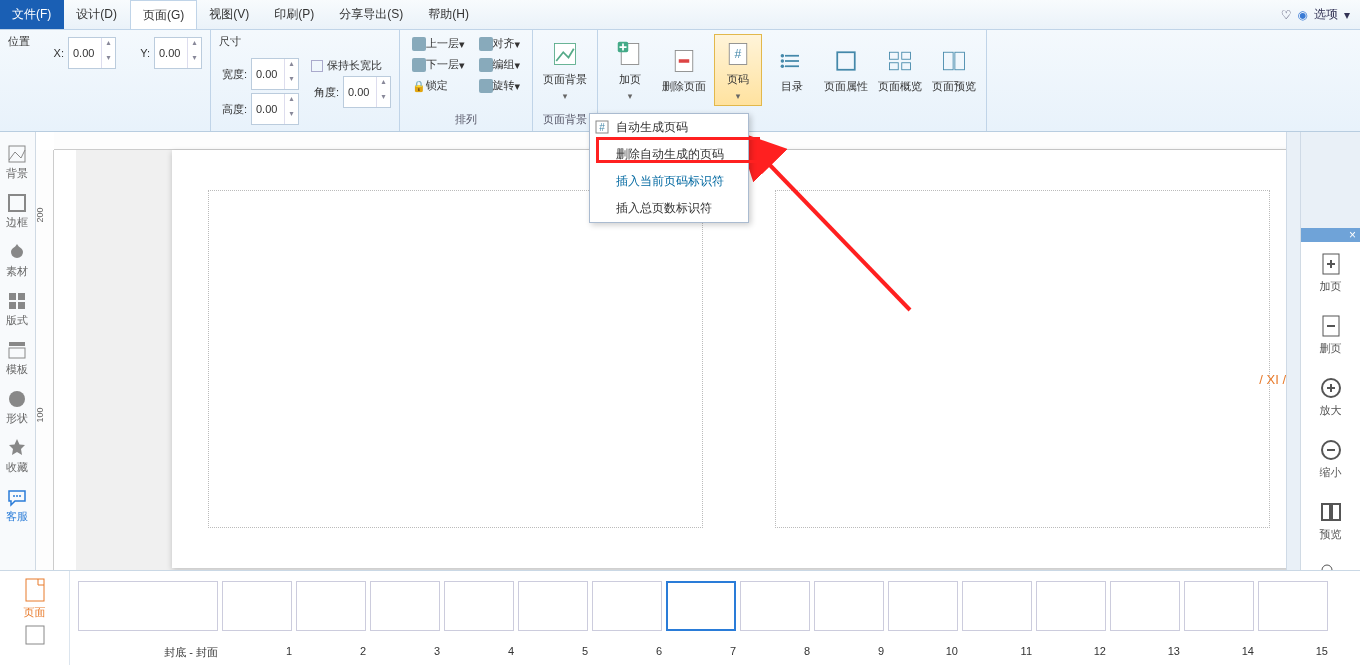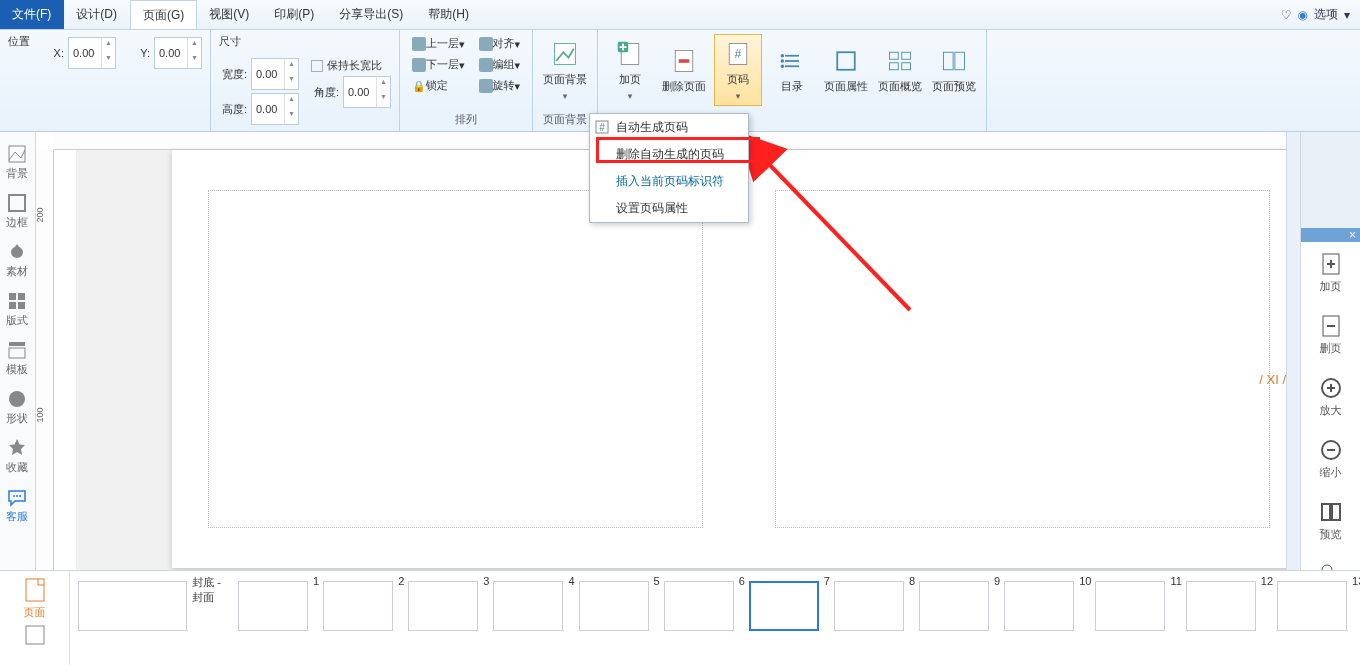--- a/index.html
+++ b/index.html
@@ -70,21 +70,21 @@
 
 
 .right-strip { position: absolute; right: 60px; top: 132px; width: 14px; bottom: 95px; background: #e9f0f7; border-left: 1px solid #cfdae6; }
 .right-strip2 { position: absolute; right: 0; top: 132px; width: 60px; height: 96px; background: #e9f0f7; border-left: 1px solid #cfdae6; }
 
 
 .thumb-strip { position: absolute; left: 0; right: 0; bottom: 0; height: 95px; background: #fff; border-top: 1px solid #cad8e5; display: flex; }
 .thumb-tabs { width: 70px; border-right: 1px solid #dce5ee; display: flex; flex-direction: column; align-items: center; padding: 6px 0; gap: 4px; }
 .thumb-tab { display: flex; flex-direction: column; align-items: flex-start; gap: 2px; font-size: 11px; color: #e87a2a; }
 .thumbs { flex: 1; display: flex; align-items: flex-start; gap: 4px; padding: 4px 8px; overflow: hidden; }
-.thumb-pair { display: flex; flex-direction: row; align-items: flex-start; gap: 5px; }
+.thumb-pair { display: flex; flex-direction: column; align-items: flex-end; gap: 14px; }
 .thumb-box { width: 70px; height: 50px; border: 1px solid #ccd; background: #fff; display: flex; margin-top: 6px; }
 .thumb-box.wide { width: 140px; }
 .thumb-box.sel { border: 2px solid #2a7cd8; }
 .thumb-label { font-size: 11px; color: #333; }
 
 
 svg { display: block; }
 </style>
 </head>
 <body>
@@ -283,21 +283,21 @@
     <span class="dd-icon">
       <svg viewBox="0 0 16 16">
           <rect x="2" y="2" width="12" height="12" fill="#fff" stroke="#888"></rect>
           <text x="8" y="12" text-anchor="middle" font-size="10" fill="#48a">#</text>
         </svg>
     </span>
     <span>自动生成页码</span>
   </div>
   <div class="dd-item">删除自动生成的页码</div>
   <div class="dd-item disabled">插入当前页码标识符</div>
-  <div class="dd-item">设置页码属性</div>
+  <div class="dd-item">插入总页数标识符</div>
 </div>
 <div class="highlight-box"></div>
 
 <svg class="arrow-svg" viewBox="0 0 380 240">
   <defs>
       <marker id="ah" markerWidth="12" markerHeight="12" refX="2" refY="6" orient="auto">
         <path d="M0,0 L12,6 L0,12 z" fill="#ff2020"></path>
       </marker>
     </defs>
   <line x1="290" y1="180" x2="145" y2="30" stroke="#ff2020" stroke-width="4" marker-end="url(#ah)"></line>

